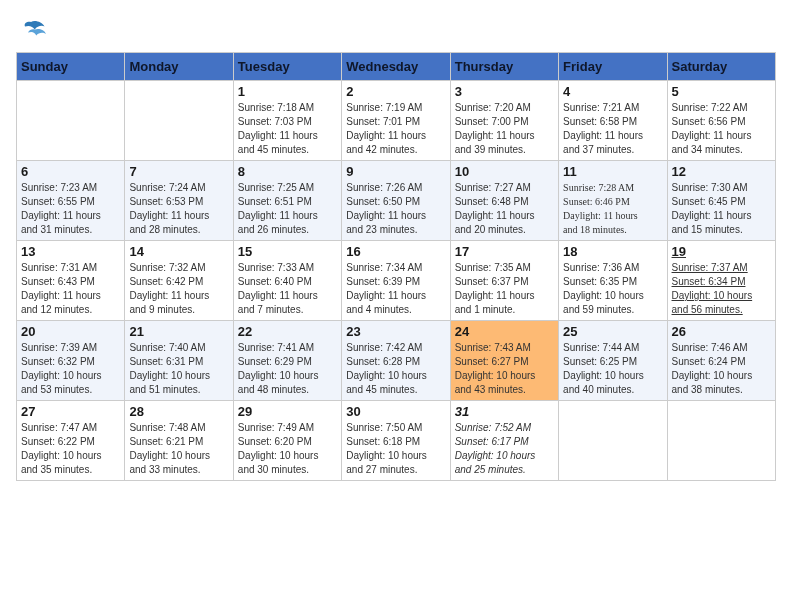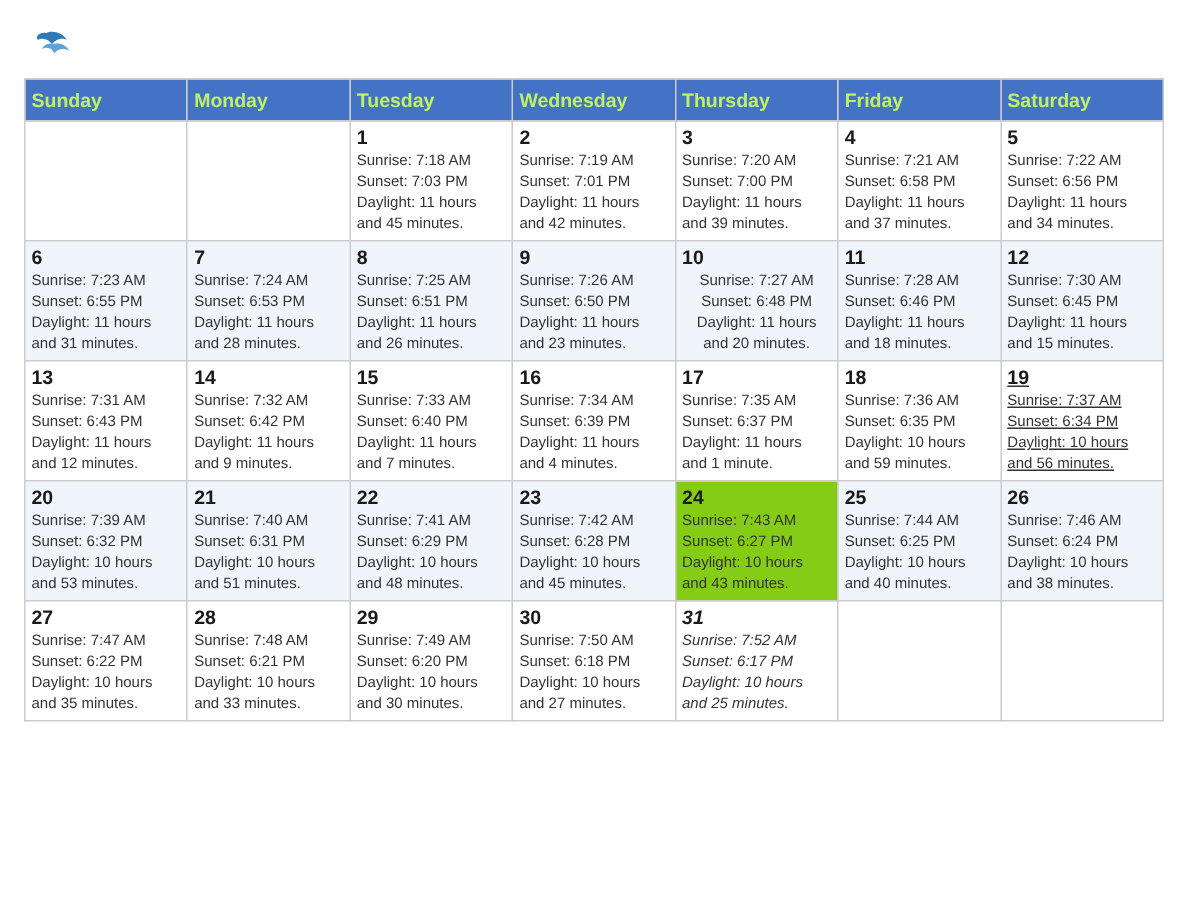--- a/index.html
+++ b/index.html
@@ -48,21 +48,21 @@
       text-align: center;
       margin-bottom: 6px;
     }
     table {
       width: 100%;
       border-collapse: collapse;
       table-layout: fixed;
     }
     th {
       background-color: #4472c4;
-      color: #bef264;
+      color: #0f172a;
       padding: 6px 4px;
       font-size: 13px;
       text-align: left;
       border: 1px solid #ccc;
     }
     td {
       border: 1px solid #ccc;
       vertical-align: top;
       padding: 3px 4px;
       font-size: 10.5px;
@@ -192,28 +192,28 @@
         </td>
         <td style="background: rgb(240, 244, 251);">
           <span class="day-number">9</span>
           <div class="day-info" style="white-space: pre-line;">Sunrise: 7:26 AM
 Sunset: 6:50 PM
 Daylight: 11 hours
 and 23 minutes.</div>
         </td>
         <td style="background: rgb(240, 244, 251);">
           <span class="day-number">10</span>
-          <div class="day-info" style="white-space: pre-line; text-align: center;">Sunrise: 7:27 AM
+          <div class="day-info" style="white-space: pre-line;">Sunrise: 7:27 AM
 Sunset: 6:48 PM
 Daylight: 11 hours
 and 20 minutes.</div>
         </td>
         <td style="background: rgb(240, 244, 251);">
           <span class="day-number">11</span>
-          <div class="day-info" style="white-space: pre-line;">Sunrise: 7:28 AM
+          <div class="day-info" style="white-space: pre-line; font-family: Liberation Serif, serif;">Sunrise: 7:28 AM
 Sunset: 6:46 PM
 Daylight: 11 hours
 and 18 minutes.</div>
         </td>
         <td style="background: rgb(240, 244, 251);">
           <span class="day-number">12</span>
           <div class="day-info" style="white-space: pre-line;">Sunrise: 7:30 AM
 Sunset: 6:45 PM
 Daylight: 11 hours
 and 15 minutes.</div>
@@ -292,21 +292,21 @@
 Daylight: 10 hours
 and 48 minutes.</div>
         </td>
         <td style="background: rgb(240, 244, 251);">
           <span class="day-number">23</span>
           <div class="day-info" style="white-space: pre-line;">Sunrise: 7:42 AM
 Sunset: 6:28 PM
 Daylight: 10 hours
 and 45 minutes.</div>
         </td>
-        <td style="background: #84cc16;">
+        <td style="background: #fdba74;">
           <span class="day-number">24</span>
           <div class="day-info" style="white-space: pre-line;">Sunrise: 7:43 AM
 Sunset: 6:27 PM
 Daylight: 10 hours
 and 43 minutes.</div>
         </td>
         <td style="background: rgb(240, 244, 251);">
           <span class="day-number">25</span>
           <div class="day-info" style="white-space: pre-line;">Sunrise: 7:44 AM
 Sunset: 6:25 PM

